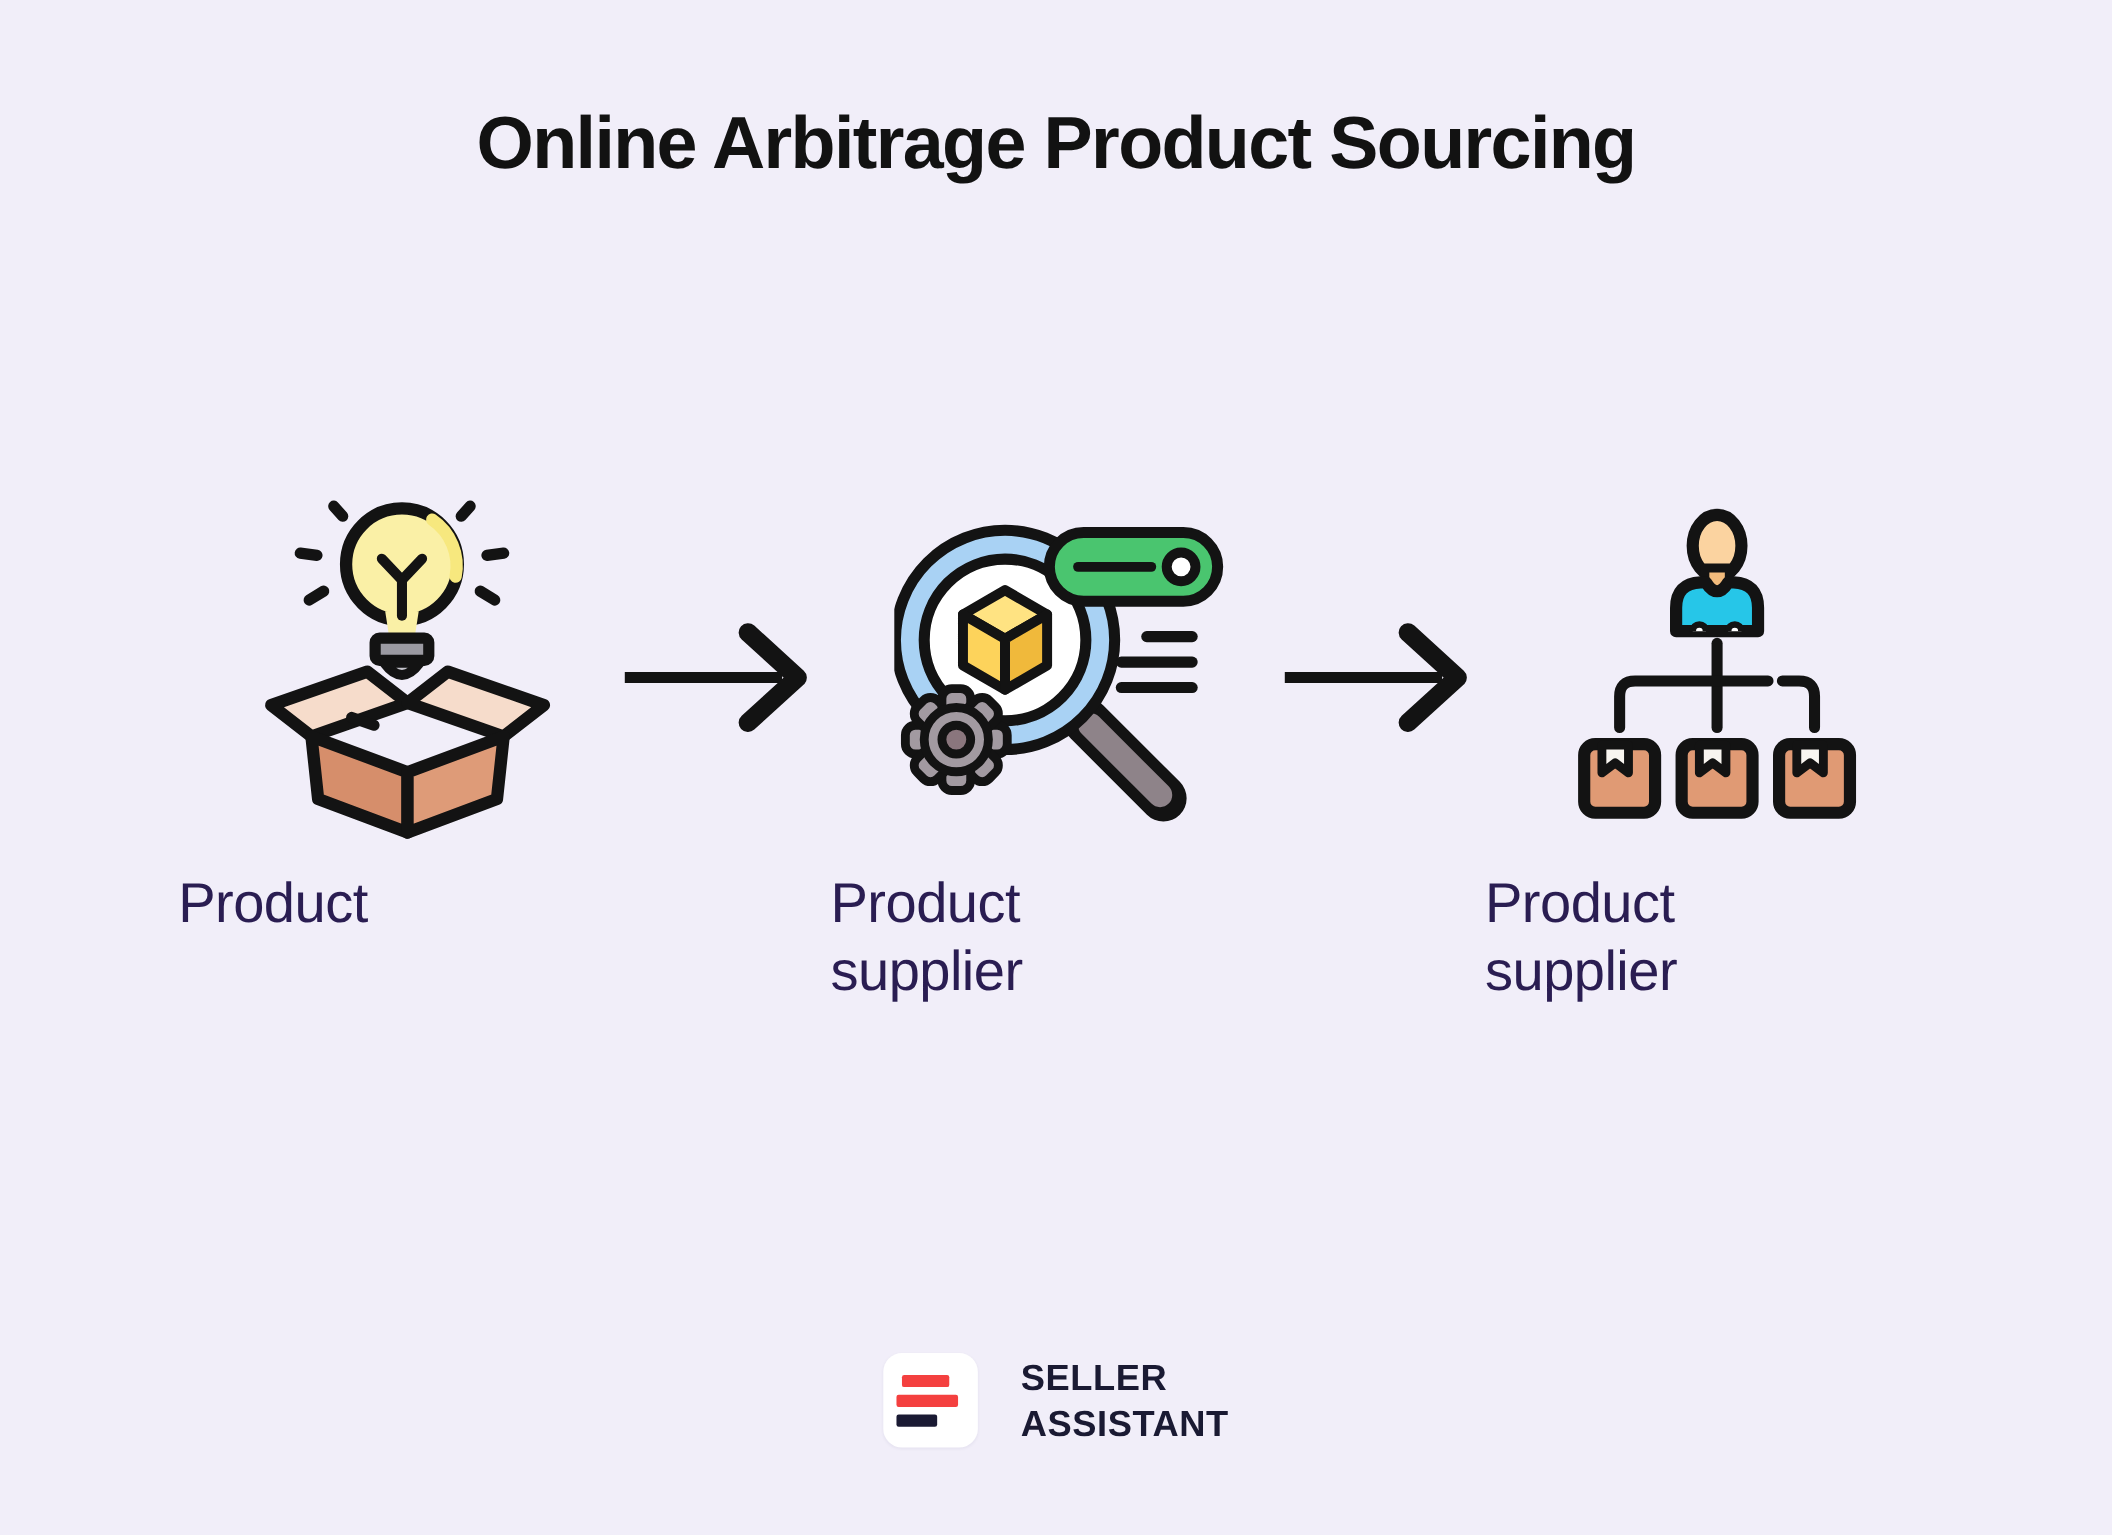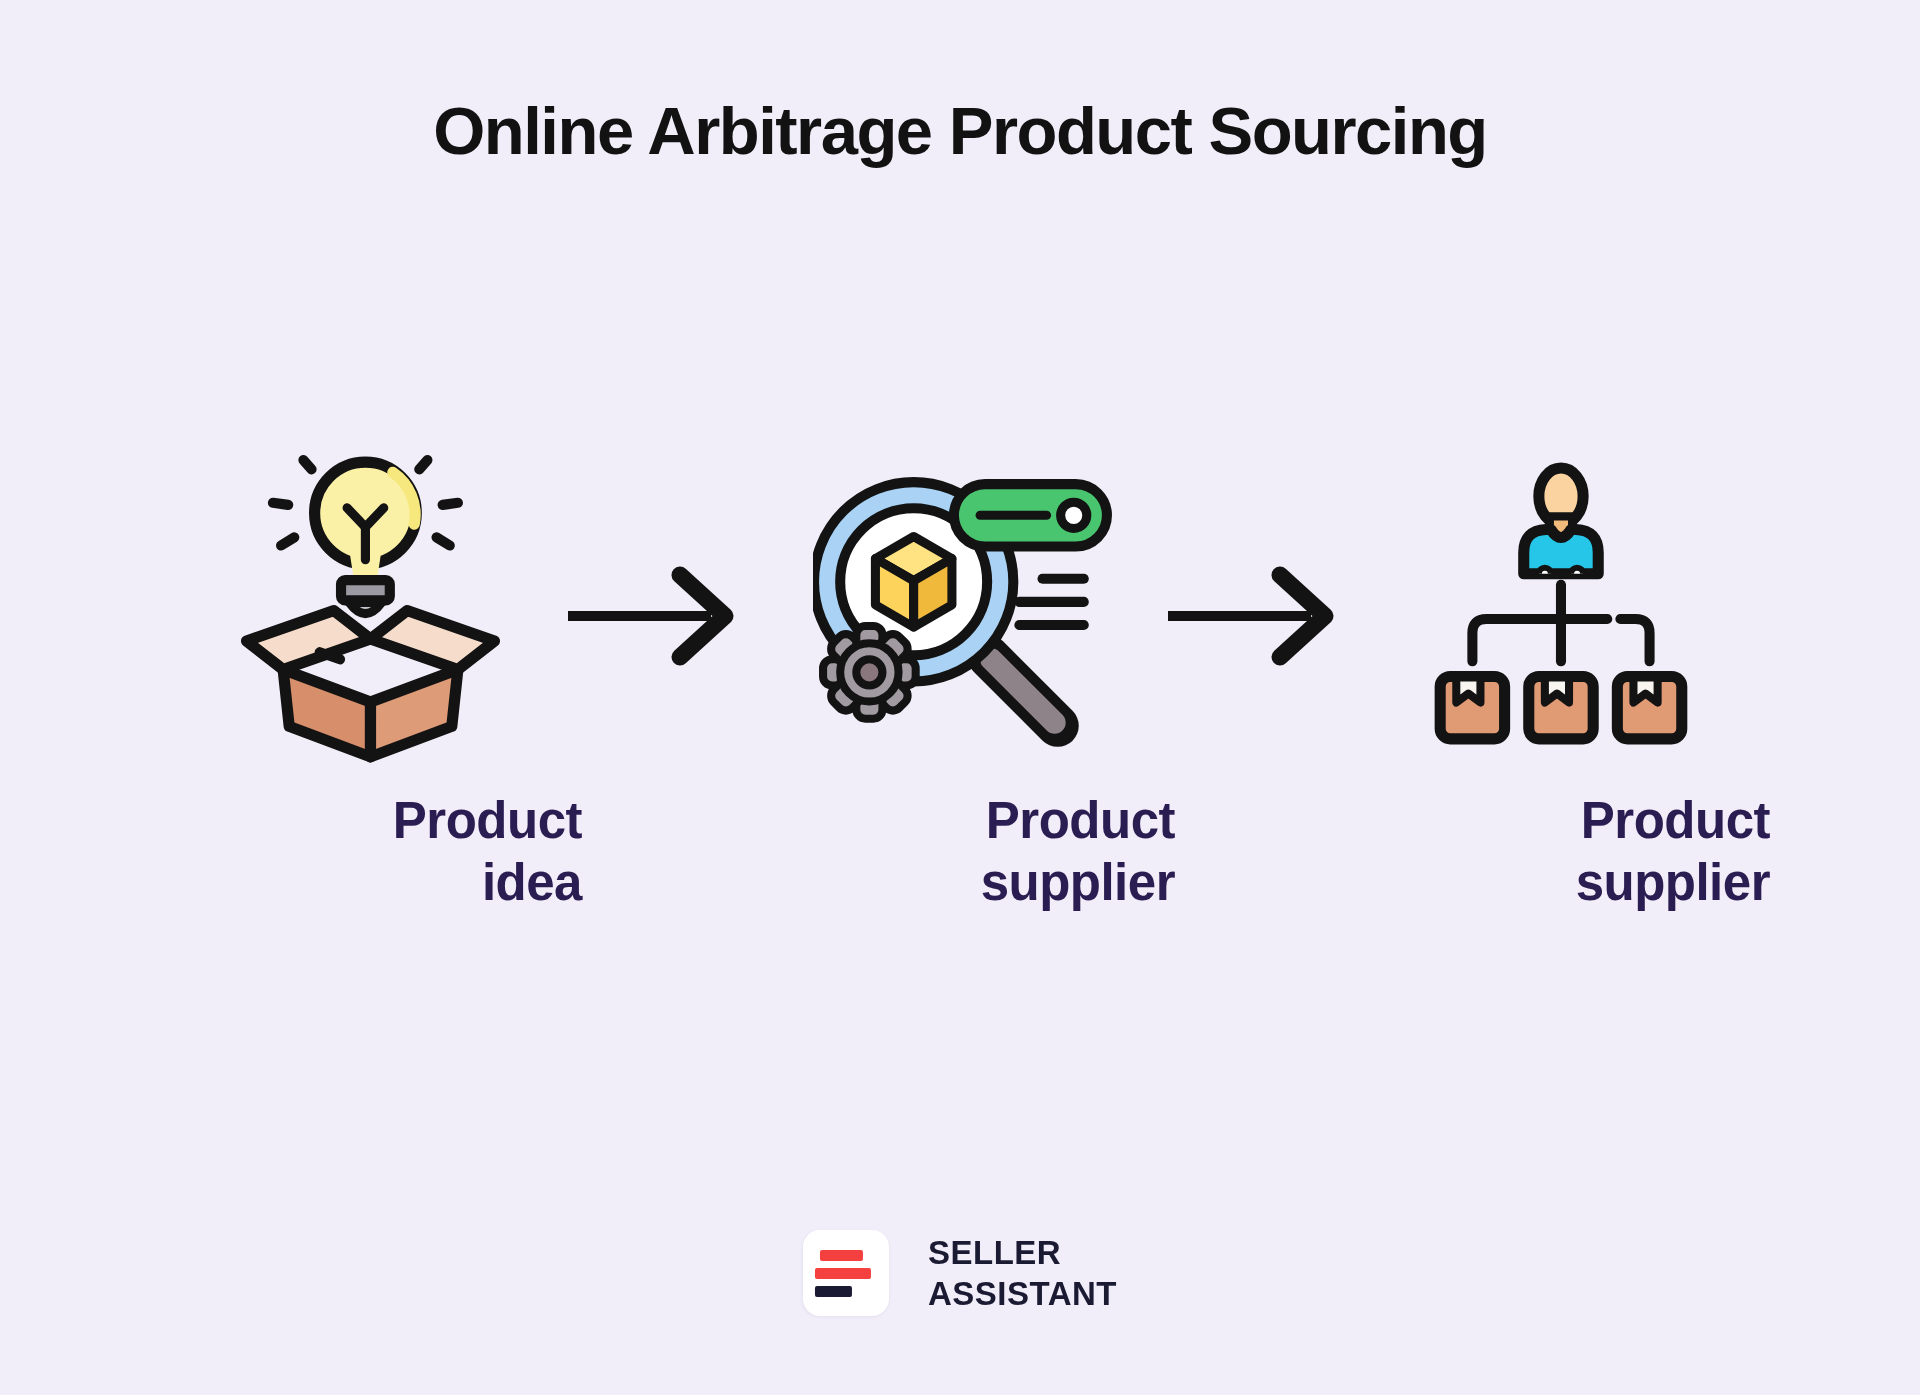--- a/index.html
+++ b/index.html
@@ -24,23 +24,23 @@
     font-size: 67px;
     font-weight: bold;
     letter-spacing: -1.5px;
     color: #121212;
   }
   .icon-slot { position: absolute; }
   .step-label {
     position: absolute;
     top: 790px;
     width: 420px;
-    text-align: right;
+    text-align: left;
     font-size: 51px;
-    font-weight: bold;
+    font-weight: normal;
     line-height: 1.22;
     color: #2A1D52;
     letter-spacing: -0.5px;
   }
   .label-1 { left: 162px; }
   .label-2 { left: 755px; }
   .label-3 { left: 1350px; }
   .arrow-slot { position: absolute; top: 563px; }
   .arrow-1 { left: 563px; }
   .arrow-2 { left: 1163px; }
@@ -187,21 +187,20 @@
   </div>
   <div class="arrow-slot arrow-2">
     <svg width="190" height="105" viewBox="0 0 190 105" fill="none">
       <line x1="5" y1="53" x2="148" y2="53" stroke="#131313" stroke-width="10"></line>
       <path d="M117,12 L162,53 L117,94" stroke="#131313" stroke-width="17" stroke-linecap="round" stroke-linejoin="round"></path>
     </svg>
   </div>
 
   <div class="step-label label-1">
     <div>Product</div>
-    <div>idea</div>
   </div>
   <div class="step-label label-2">
     <div>Product</div>
     <div>supplier</div>
   </div>
   <div class="step-label label-3">
     <div>Product</div>
     <div>supplier</div>
   </div>
 

